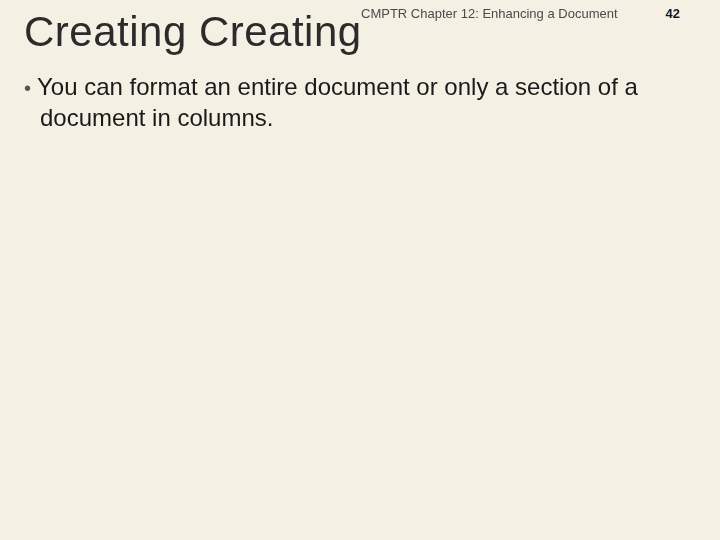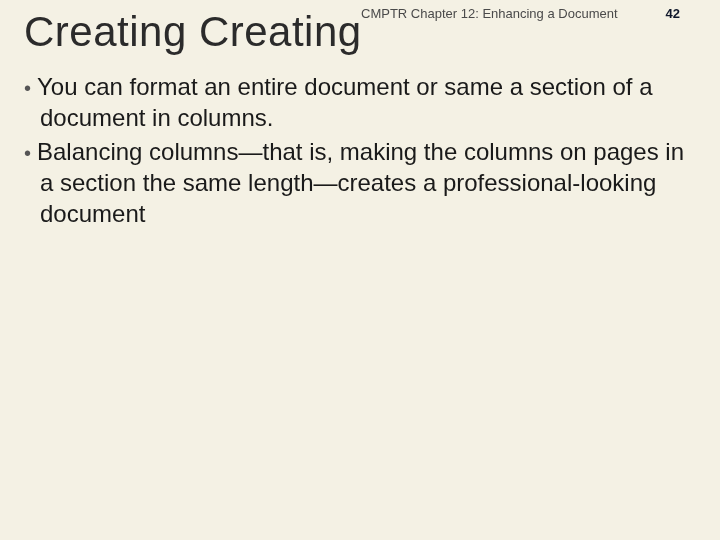--- a/index.html
+++ b/index.html
@@ -75,21 +75,18 @@
   <div class="header-meta">
     <span>CMPTR Chapter 12: Enhancing a Document</span>
     <span class="page-num">42</span>
   </div>
 
   <div class="title">Creating Creating</div>
 
   <div class="body">
     <ul class="bullets">
       <li>
-        <span class="bullet-dot">•</span><span>You can format an entire document or same a section of a document in columns.</span>
-      </li>
-      <li>
-        <span class="bullet-dot">•</span><span>Balancing columns—that is, making the columns on pages in a section the same length—creates a professional-looking document</span>
+        <span class="bullet-dot">•</span><span>You can format an entire document or only a section of a document in columns.</span>
       </li>
     </ul>
   </div>
 
 </div>
 
 </body></html>

